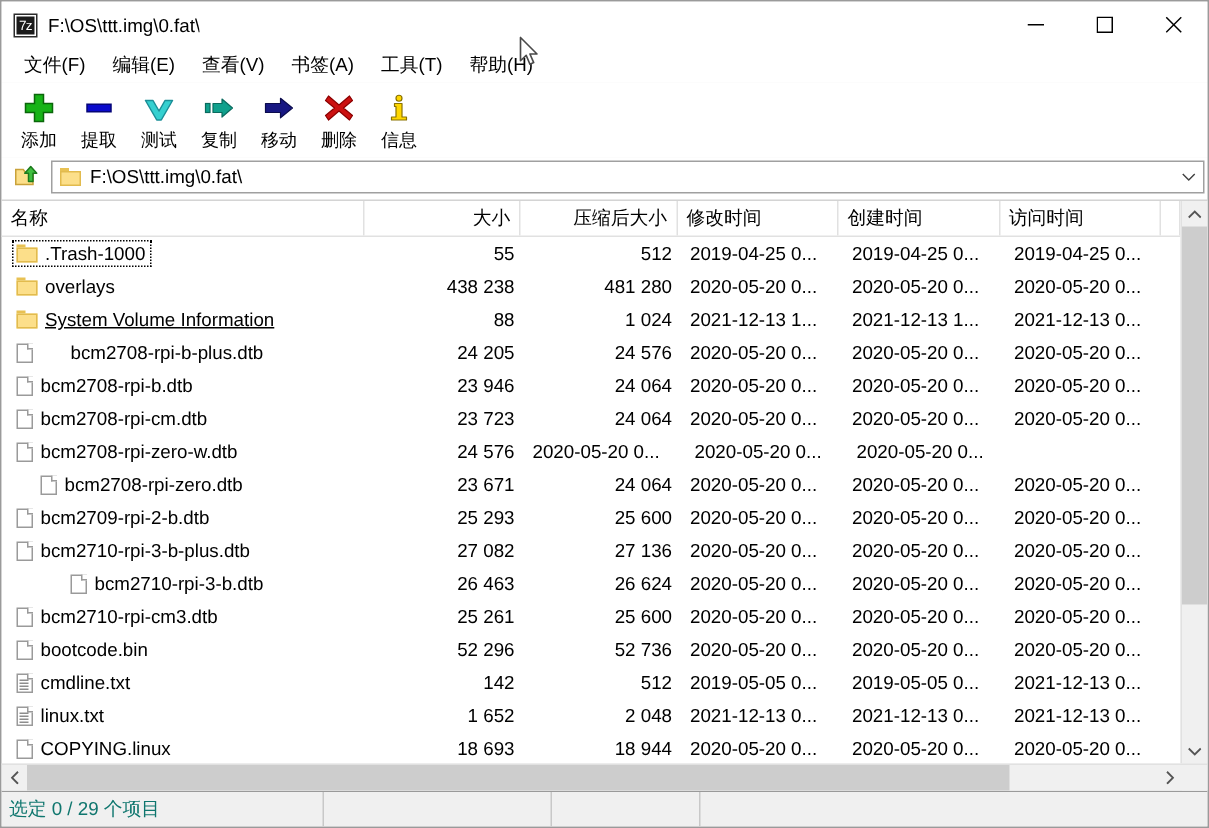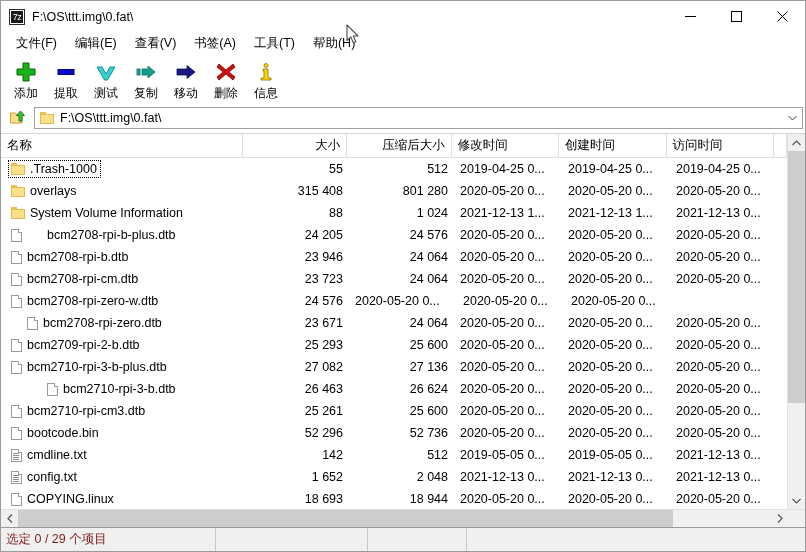--- a/index.html
+++ b/index.html
@@ -383,21 +383,21 @@
     flex: 0 0 auto;
     background: #f0f0f0;
     border-top: 1px solid #9a9a9a;
     display: flex;
     align-items: stretch;
   }
   .sbcell {
     display: flex;
     align-items: center;
     font-size: 12.5px;
-    color: #7f1d1d;
+    color: #0f766e;
     padding: 0 5px;
     border-right: 1px solid #c8c8c8;
     box-sizing: border-box;
     white-space: nowrap;
     overflow: hidden;
   }
   .sb1 { width: 215px; }
   .sb2 { width: 152px; }
   .sb3 { width: 99px; }
   .sb4 { flex: 1 1 auto; border-right: none; }
@@ -574,34 +574,34 @@
             <div class="row">
               <div class="cell name" style="width: 243px;">
                 <span class="namebox">
                   <div class="folder">
                     <div class="tab"></div>
                     <div class="body"></div>
                   </div>
                   <span style="margin-left: 5px;">overlays</span>
                 </span>
               </div>
-              <div class="cell r" style="width: 105px;">315 408</div>
-              <div class="cell r" style="width: 105px;">801 280</div>
+              <div class="cell r" style="width: 105px;">438 238</div>
+              <div class="cell r" style="width: 105px;">481 280</div>
               <div class="cell" style="width: 108px;">2020-05-20 0...</div>
               <div class="cell" style="width: 108px;">2020-05-20 0...</div>
               <div class="cell" style="width: 108px;">2020-05-20 0...</div>
             </div>
             <div class="row">
               <div class="cell name" style="width: 243px;">
                 <span class="namebox">
                   <div class="folder">
                     <div class="tab"></div>
                     <div class="body"></div>
                   </div>
-                  <span style="margin-left: 5px;">System Volume Information</span>
+                  <span style="margin-left: 5px; text-decoration: underline;">System Volume Information</span>
                 </span>
               </div>
               <div class="cell r" style="width: 105px;">88</div>
               <div class="cell r" style="width: 105px;">1 024</div>
               <div class="cell" style="width: 108px;">2021-12-13 1...</div>
               <div class="cell" style="width: 108px;">2021-12-13 1...</div>
               <div class="cell" style="width: 108px;">2021-12-13 0...</div>
             </div>
             <div class="row">
               <div class="cell name" style="width: 243px;">
@@ -786,21 +786,21 @@
               <div class="cell name" style="width: 243px;">
                 <span class="namebox">
                   <div class="doc txt">
                     <div class="pg"></div>
                     <div class="fold"></div>
                     <div class="ln"></div>
                     <div class="ln"></div>
                     <div class="ln"></div>
                     <div class="ln"></div>
                   </div>
-                  <span style="margin-left: 5px;">config.txt</span>
+                  <span style="margin-left: 5px;">linux.txt</span>
                 </span>
               </div>
               <div class="cell r" style="width: 105px;">1 652</div>
               <div class="cell r" style="width: 105px;">2 048</div>
               <div class="cell" style="width: 108px;">2021-12-13 0...</div>
               <div class="cell" style="width: 108px;">2021-12-13 0...</div>
               <div class="cell" style="width: 108px;">2021-12-13 0...</div>
             </div>
             <div class="row">
               <div class="cell name" style="width: 243px;">

